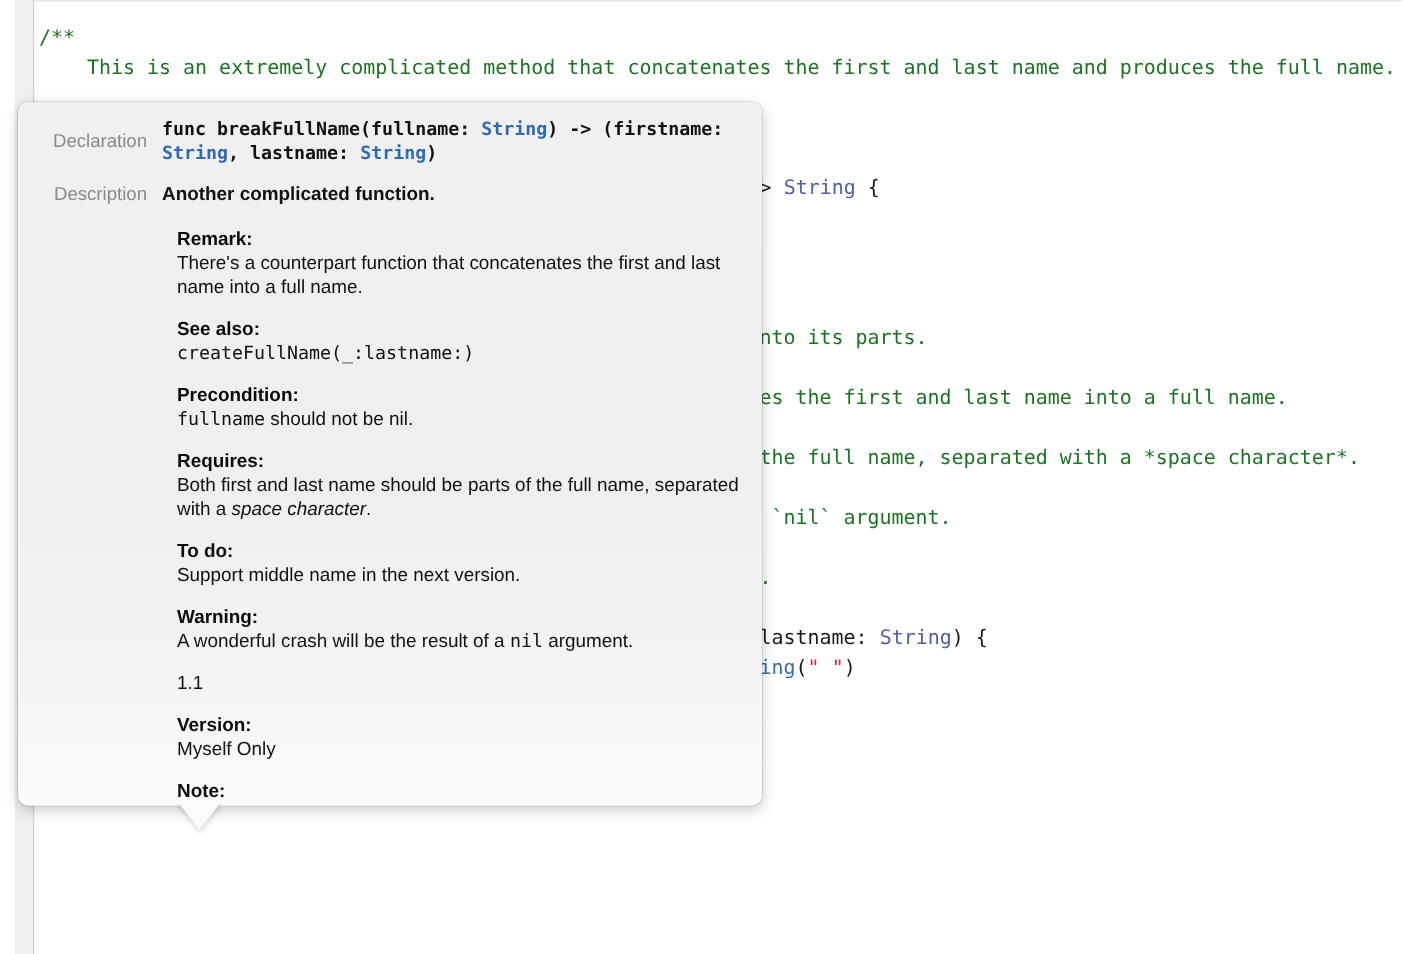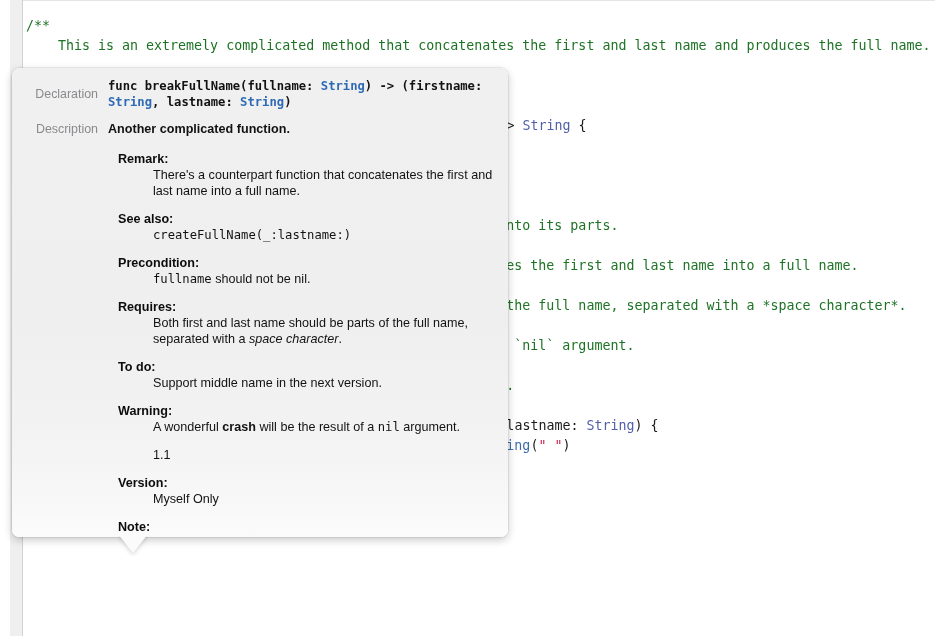--- a/index.html
+++ b/index.html
@@ -147,24 +147,23 @@
     font-weight: bold;
     font-size: 12.6px;
     line-height: 16px;
     color: #0c0c0c;
     margin-top: 12px;
   }
   .dbody {
     font-size: 12.6px;
     line-height: 16px;
     color: #121212;
-    margin-left: 35px;
   }
   .dbody em { font-style: italic; }
-  .dbody b { font-weight: bold; text-align: center; }
+  .dbody b { font-weight: normal; text-align: center; }
   .dbody code, .inline-mono {
     font-family: "DejaVu Sans Mono", "Liberation Mono", monospace;
     font-size: 12.2px;
   }
 </style>
 </head>
 <body>
 
 <div id="editor">
   <div class="gutter-outer"></div>

